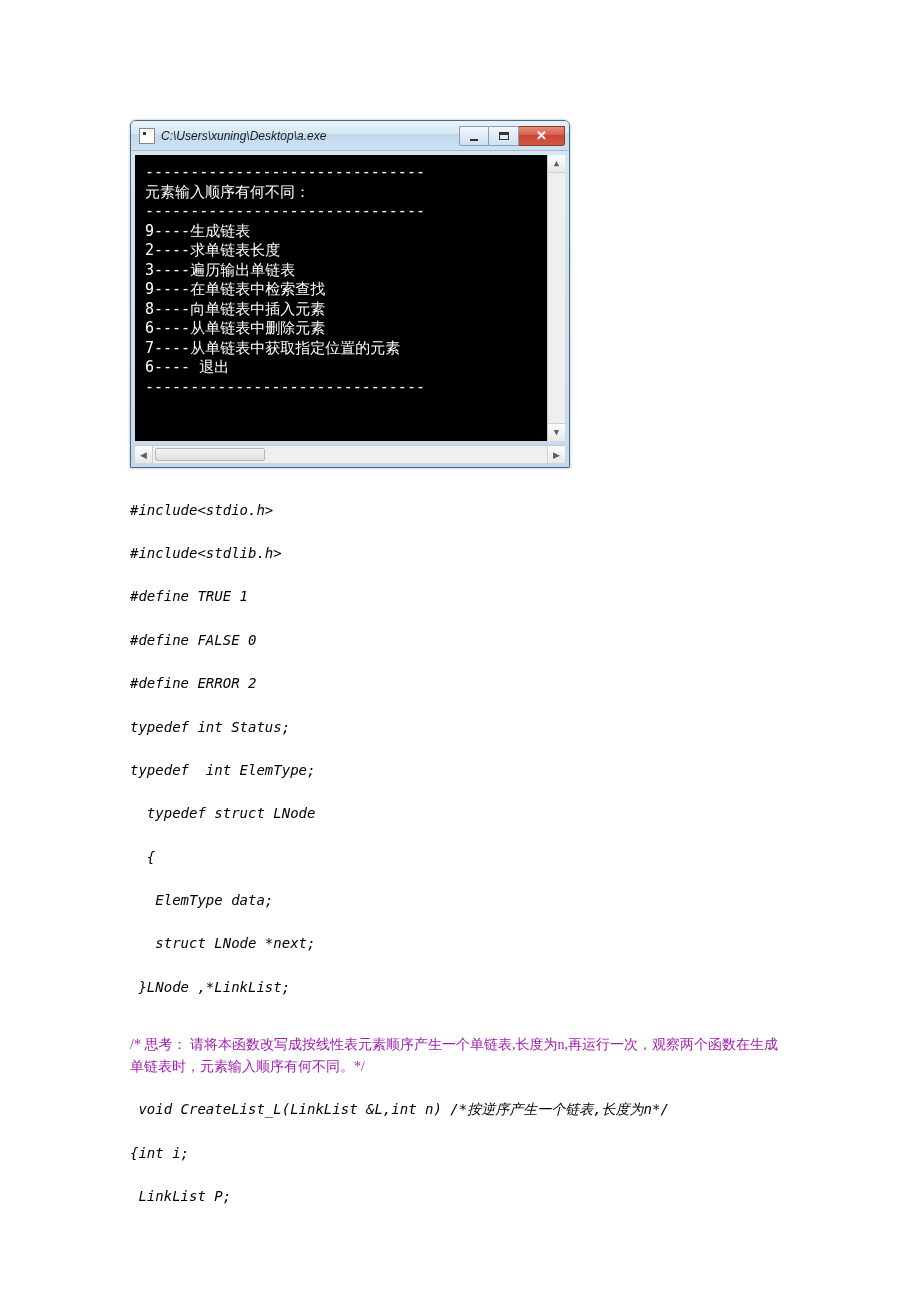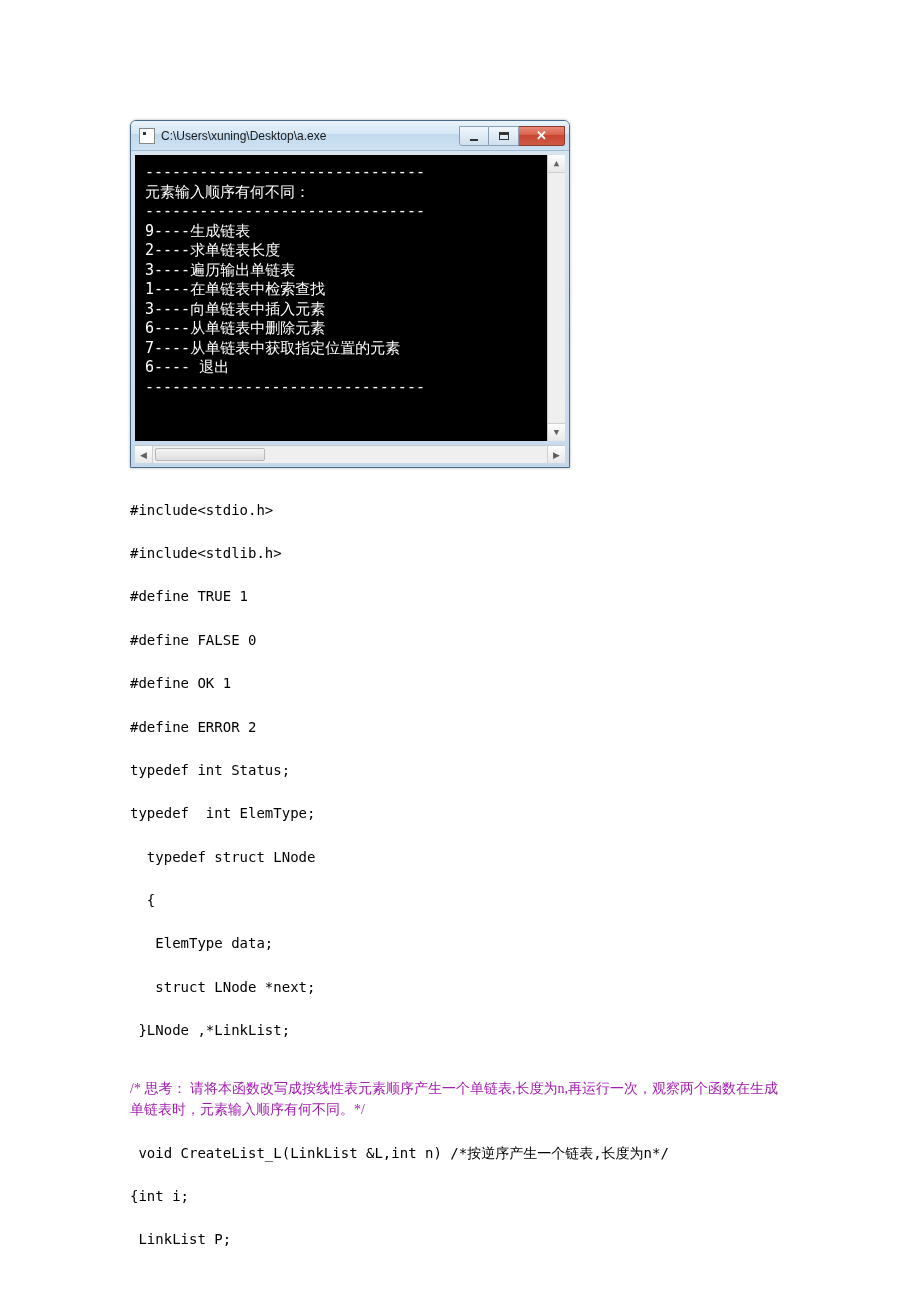--- a/index.html
+++ b/index.html
@@ -43,20 +43,21 @@
     content: "";
     position: absolute;
     left: 3px; top: 3px;
     width: 3px; height: 3px;
     background: #333;
   }
   .title-text {
     font-family: "Segoe UI", "Microsoft YaHei", sans-serif;
     font-size: 12px;
     color: #1a1a1a;
+    font-style: italic;
   }
   .win-buttons {
     display: flex;
     height: 20px;
     margin-right: 4px;
   }
   .win-btn {
     width: 30px;
     height: 20px;
     display: flex;
@@ -167,20 +168,21 @@
     border: 1px solid #b8b8b8;
     border-radius: 2px;
   }
 
   .code-block {
     font-family: "SimSun", "宋体", monospace;
     font-size: 14px;
     line-height: 1.55;
     color: #000000;
     white-space: pre-wrap;
+    font-style: italic;
   }
   .code-line {
     white-space: pre;
   }
   .red-text {
     color: #a21caf;
     font-family: "SimSun", "宋体", serif;
     font-size: 14px;
     line-height: 1.55;
   }
@@ -207,22 +209,22 @@
     </div>
   </div>
   <div class="console-body">
     <div class="console-inner">
       <div class="hr-line">-------------------------------</div>
       <div class="menu-line">  元素输入顺序有何不同：</div>
       <div class="hr-line">-------------------------------</div>
       <div class="menu-line">  9----生成链表</div>
       <div class="menu-line">  2----求单链表长度</div>
       <div class="menu-line">  3----遍历输出单链表</div>
-      <div class="menu-line">  1----在单链表中检索查找</div>
-      <div class="menu-line">  3----向单链表中插入元素</div>
+      <div class="menu-line">  9----在单链表中检索查找</div>
+      <div class="menu-line">  8----向单链表中插入元素</div>
       <div class="menu-line">  6----从单链表中删除元素</div>
       <div class="menu-line">  7----从单链表中获取指定位置的元素</div>
       <div class="menu-line">  6---- 退出</div>
       <div class="hr-line">-------------------------------</div>
       <div class="blank-line"></div>
       <div class="blank-line"></div>
       <div class="v-scroll">
         <div class="arrow">▲</div>
         <div class="arrow down">▼</div>
       </div>
@@ -233,21 +235,20 @@
     <div class="thumb"></div>
     <div class="h-arrow right">▶</div>
   </div>
 </div>
 
 <div class="code-block">
 <div class="code-line">#include&lt;stdio.h&gt;</div>
 <div class="code-line">#include&lt;stdlib.h&gt;</div>
 <div class="code-line">#define TRUE 1</div>
 <div class="code-line">#define FALSE 0</div>
-<div class="code-line">#define OK 1</div>
 <div class="code-line">#define ERROR 2</div>
 <div class="code-line">typedef int Status;</div>
 <div class="code-line">typedef  int ElemType;</div>
 <div class="code-line">  typedef struct LNode</div>
 <div class="code-line">  {</div>
 <div class="code-line">   ElemType data;</div>
 <div class="code-line">   struct LNode *next;</div>
 <div class="code-line"> }LNode ,*LinkList;</div>
 </div>
 

